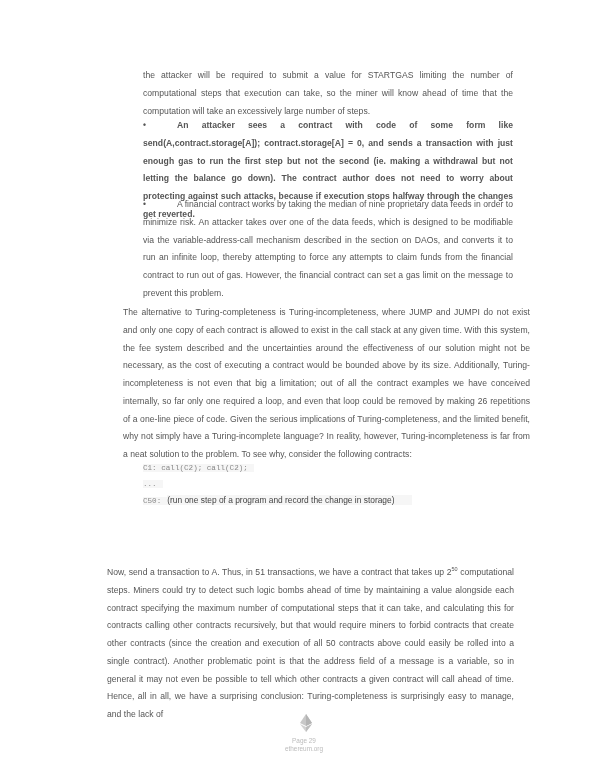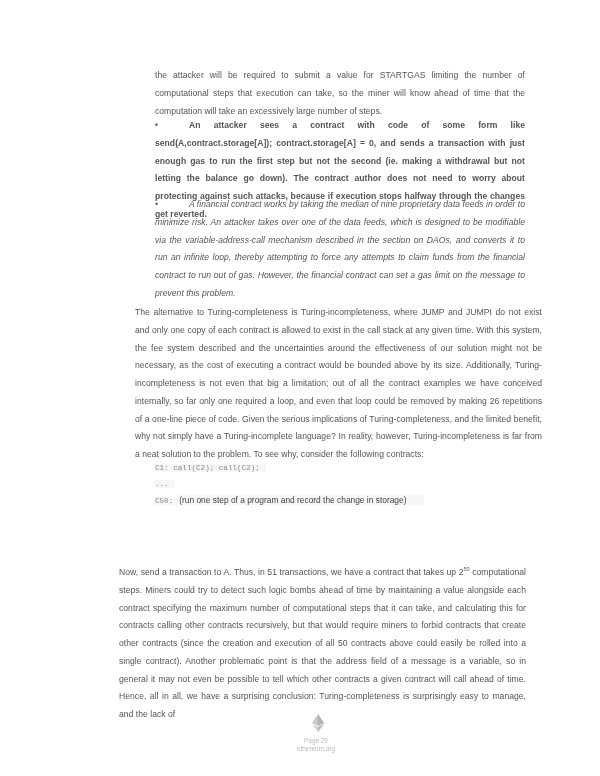--- a/index.html
+++ b/index.html
@@ -1,18 +1,18 @@
 <!DOCTYPE html>
 <html><head>
   <meta charset="utf-8">
   <style>
     html, body { margin: 0; padding: 0; background: #ffffff; }
     body { width: 600px; height: 776px; position: relative; overflow: hidden;
            font-family: "Liberation Sans", sans-serif; color: #555; }
-    .page { position: absolute; left: 16px; top: 0; width: 527px; height: 776px; }
+    .page { position: absolute; left: 4px; top: 0; width: 527px; height: 776px; }
     .p { position: absolute; font-size: 8.6px; line-height: 17.75px; text-align: justify; text-align-last: left; color: #555; letter-spacing: 0.02px; }
     .indented { left: 139px; width: 370px; }
     .full { left: 103px; width: 407px; }
     .bullet { display: inline-block; width: 34px; }
     .code { position: absolute; left: 139px; font-family: "Liberation Mono", monospace; font-size: 7.6px; line-height: 15.8px; color: #888; }
     .code-line { display: block; white-space: pre; }
     .code-line span.bg { background: #f6f6f6; padding-right: 6px; }
     .code-line .plain { font-family: "Liberation Sans", sans-serif; font-size: 8.4px; color: #444; background: #f6f6f6; padding-right: 18px; }
     sup { font-size: 5.5px; line-height: 0; }
     .footer { position: absolute; left: 0; width: 600px; text-align: center; color: #bbb; font-size: 6.4px; line-height: 8px; }
@@ -25,21 +25,21 @@
 
   <div class="p indented" style="top:67px;">
     <span>the attacker will be required to submit a value for STARTGAS limiting the number of computational steps that execution can take, so the miner will know ahead of time that the computation will take an excessively large number of steps.</span>
   </div>
 
   <div class="p indented" style="top:117px;font-weight:bold;">
     <span class="bullet">•</span><span>An attacker sees a contract with code of some form like send(A,contract.storage[A]);</span>
     <span>contract.storage[A] = 0, and sends a transaction with just enough gas to run the first step but not the second (ie. making a withdrawal but not letting the balance go down). The contract author does not need to worry about protecting against such attacks, because if execution stops halfway through the changes get reverted.</span>
   </div>
 
-  <div class="p indented" style="top:196px;font-style:italic;">
+  <div class="p indented" style="top:196px;">
     <span class="bullet">•</span><span>A financial contract works by taking the median of nine proprietary data feeds in order to</span>
     <span>minimize risk. An attacker takes over one of the data feeds, which is designed to be modifiable via the variable-address-call mechanism described in the section on DAOs, and converts it to run an infinite loop, thereby attempting to force any attempts to claim funds from the financial contract to run out of gas. However, the financial contract can set a gas limit on the message to prevent this problem.</span>
   </div>
 
   <div class="p full" style="top:304px;margin-left:16px;">
     <span>The alternative to Turing-completeness is Turing-incompleteness, where JUMP and JUMPI do not exist and only one copy of each contract is allowed to exist in the call stack at any given time. With this system, the fee system described and the uncertainties around the effectiveness of our solution might not be necessary, as the cost of executing a contract would be bounded above by its size. Additionally, Turing-incompleteness is not even that big a limitation; out of all the contract examples we have conceived internally, so far only one required a loop, and even that loop could be removed by making 26 repetitions of a one-line piece of code. Given the serious implications of Turing-completeness, and the limited benefit, why not simply have a Turing-incomplete language? In reality, however, Turing-incompleteness is far from a neat solution to the problem. To see why, consider the following contracts:</span>
   </div>
 
   <div class="code" style="top:461px;">
     <span class="code-line"><span class="bg">C1: call(C2); call(C2);</span></span>

